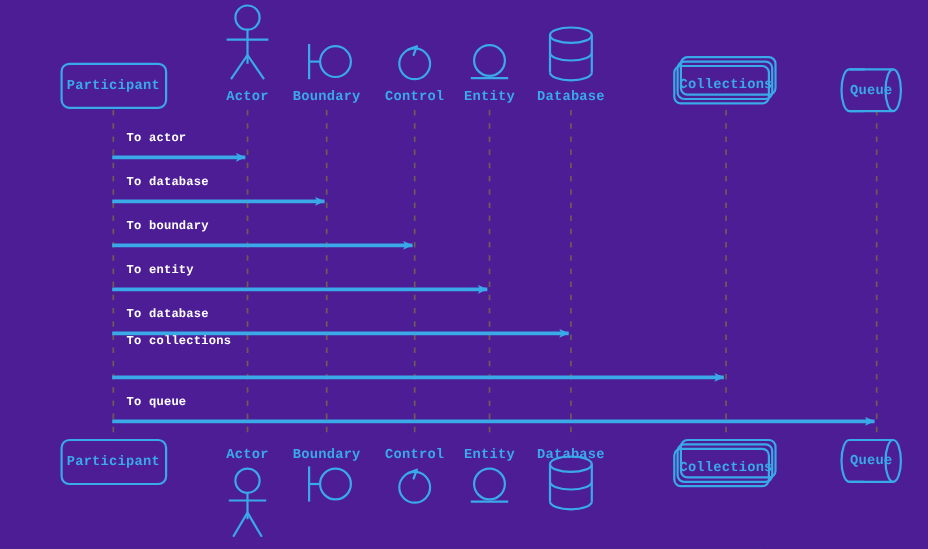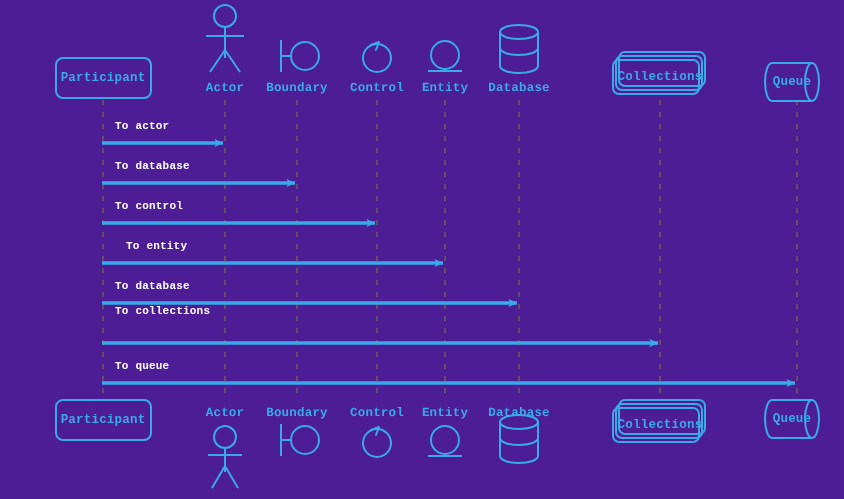--- a/index.html
+++ b/index.html
@@ -200,19 +200,19 @@
   <span class="hdr-label" style="left:297px; top:406px;">Boundary</span>
   <span class="hdr-label" style="left:377px; top:406px;">Control</span>
   <span class="hdr-label" style="left:445px; top:406px;">Entity</span>
   <span class="hdr-label" style="left:519px; top:406px;">Database</span>
 
   <span class="box-label" style="left:660px; top:425px;">Collections</span>
   <span class="box-label" style="left:792px; top:419px;">Queue</span>
 
   <span class="msg-label" style="left:115px; top:120px;">To actor</span>
   <span class="msg-label" style="left:115px; top:160px;">To database</span>
-  <span class="msg-label" style="left:115px; top:200px;">To control</span>
-  <span class="msg-label" style="left:115px; top:240px;margin-left:11px;">To entity</span>
+  <span class="msg-label" style="left:115px; top:200px;">To boundary</span>
+  <span class="msg-label" style="left:115px; top:240px;">To entity</span>
   <span class="msg-label" style="left:115px; top:280px;">To database</span>
   <span class="msg-label" style="left:115px; top:305px;">To collections</span>
   <span class="msg-label" style="left:115px; top:360px;">To queue</span>
 
 </div>
 
 </body></html>

